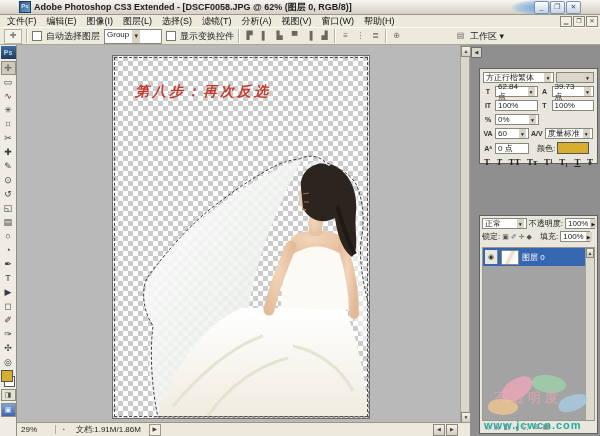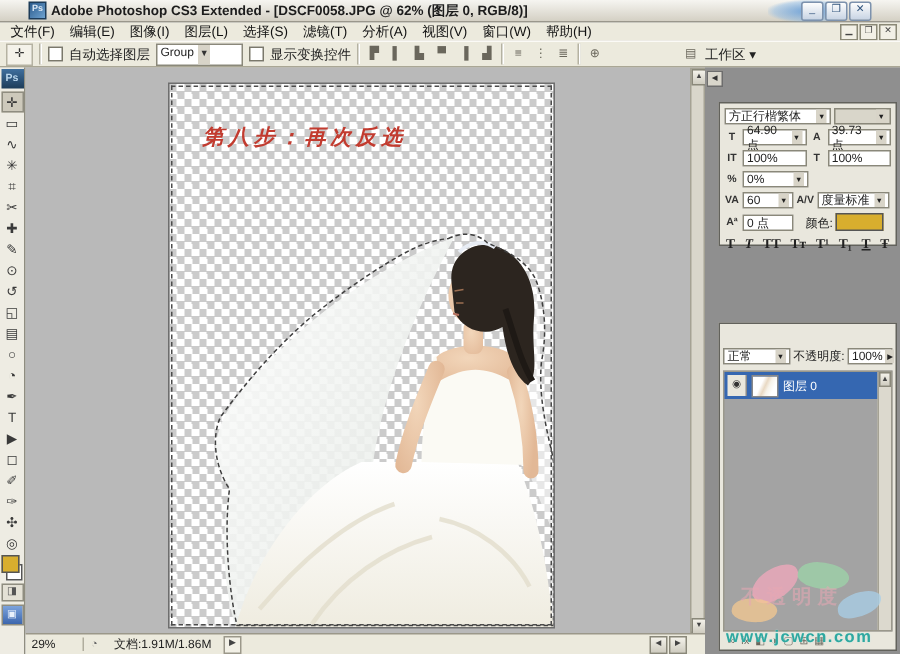--- a/index.html
+++ b/index.html
@@ -84,21 +84,21 @@
   .cp-ic{font-size:7px;color:#333;font-weight:bold;min-width:10px;text-align:center;}
   .field{background:#fff;border:1px solid #8a887a;height:11px;display:flex;align-items:center;
     padding:0 2px;font-size:8px;gap:2px;box-sizing:border-box;}
   .field .arrow{margin-left:auto;font-size:5px;background:#d8d4c8;align-self:stretch;display:flex;align-items:center;padding:0 1px;}
   .field.disabled{background:#d9d6ca;}
   .color-chip{width:30px;height:10px;border:1px solid #555;}
   .cp-styles{display:flex;justify-content:space-between;margin:2px 1px 4px 1px;}
   .cp-style{font-family:"Liberation Serif",serif;font-weight:bold;font-size:9px;color:#222;}
   
   #layers-panel{left:9px;top:170px;width:119px;height:219px;font-size:8px;overflow:hidden;}
-  .lp-row{display:flex;align-items:center;gap:2px;padding:16px 2px 0 2px;}
+  .lp-row{display:flex;align-items:center;gap:2px;padding:2px 2px 0 2px;}
   .lp-label{white-space:nowrap;color:#222;}
   .lock-ic{font-size:7px;color:#555;}
   .layer-list{position:absolute;left:2px;top:31px;right:2px;bottom:12px;background:#a3a3a3;border:1px solid #9a988c;}
   .layer-scroll{position:absolute;right:0;top:0;width:8px;height:100%;background:#dcd9ce;border-left:1px solid #a5a294;}
   .layer-row{position:absolute;left:0;top:0;right:8px;height:18px;background:#3567b1;color:#fff;
     display:flex;align-items:center;gap:3px;padding:0 2px;box-sizing:border-box;}
   .eye-box{width:12px;height:14px;background:#e9e7dd;border-right:1px solid #888;color:#333;
     font-size:7px;line-height:14px;text-align:center;}
   .layer-thumb{width:16px;height:13px;border:1px solid #888;
     background:linear-gradient(115deg,#ffffff 35%,#e9d9c4 50%,#f7f3ea 62%,#ffffff 80%);}
@@ -291,21 +291,21 @@
         <span>方正行楷繁体</span>
         <span class="arrow">▼</span>
       </div>
       <div class="field disabled" style="width:38px">
         <span class="arrow">▼</span>
       </div>
     </div>
     <div class="cp-row">
       <span class="cp-ic">T</span>
       <div class="field" style="width:44px">
-        <span>64.90 点</span>
+        <span>62.84 点</span>
         <span class="arrow">▼</span>
       </div>
       <span class="cp-ic">A</span>
       <div class="field" style="width:44px">
         <span>39.73 点</span>
         <span class="arrow">▼</span>
       </div>
     </div>
     <div class="cp-row">
       <span class="cp-ic">IT</span>

